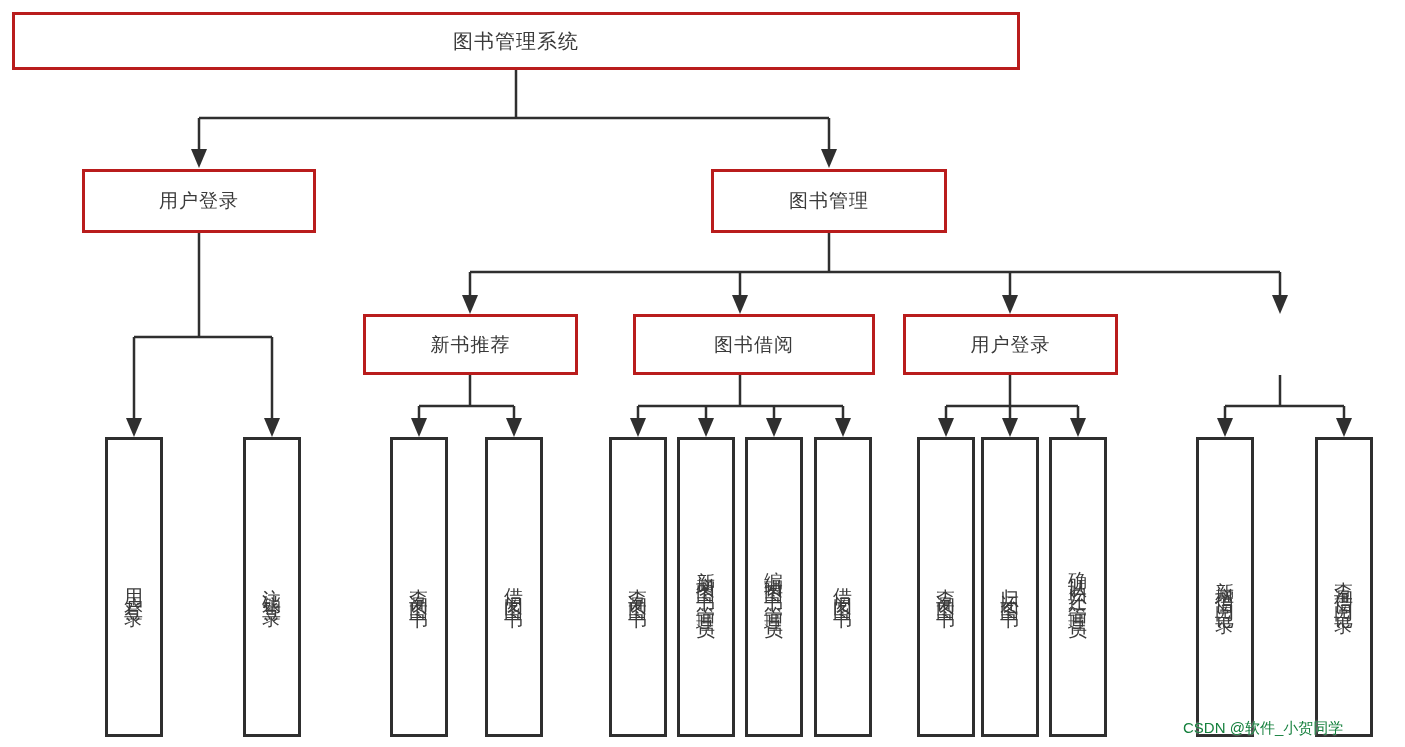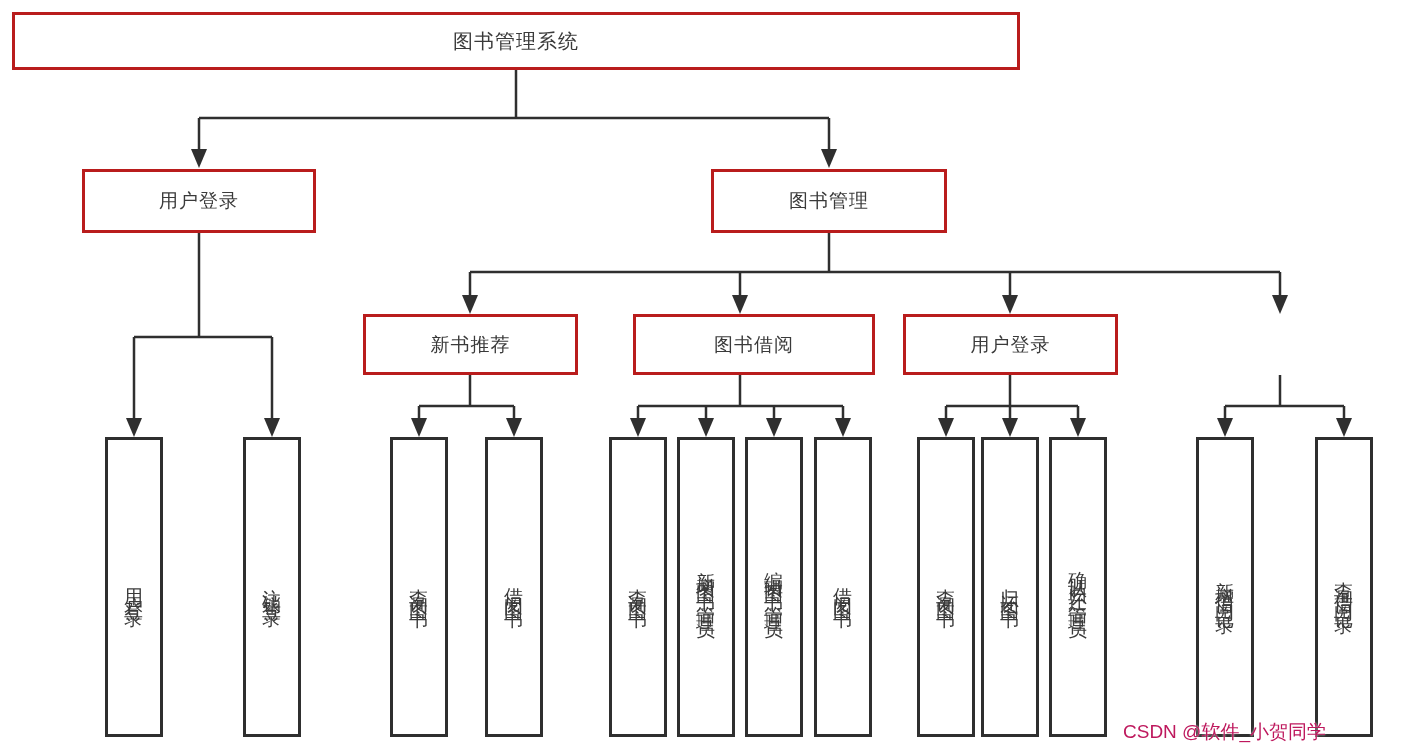--- a/index.html
+++ b/index.html
@@ -41,24 +41,24 @@
   .vtext {
     writing-mode:vertical-rl;
     text-orientation:mixed;
     font-size:19px;
     letter-spacing:7px;
     line-height:1;
     white-space:nowrap;
   }
   .watermark {
     position:absolute;
-    left:1123px;
+    left:1183px;
     top:719px;
-    font-size:19px;
-    color:#be185d;
+    font-size:15px;
+    color:#15803d;
     text-shadow:0 0 2px #ffffff;
     white-space:nowrap;
     z-index:3;
   }
 </style>
 </head>
 <body>
 
 <div class="canvas">
   <svg class="wires" width="1405" height="747" id="wires">

